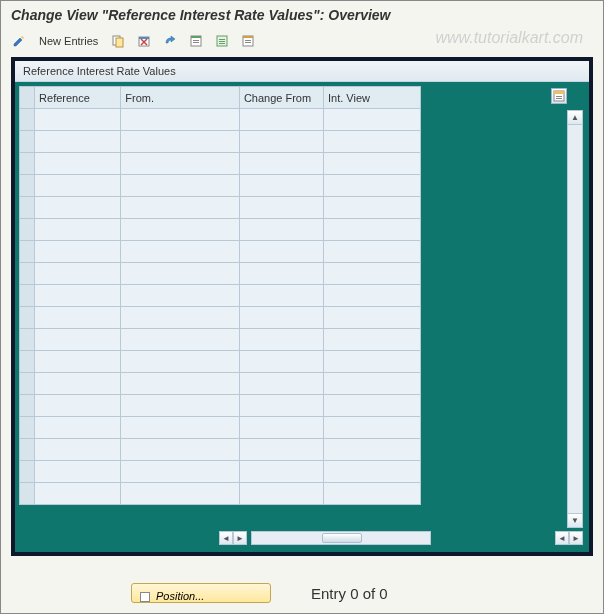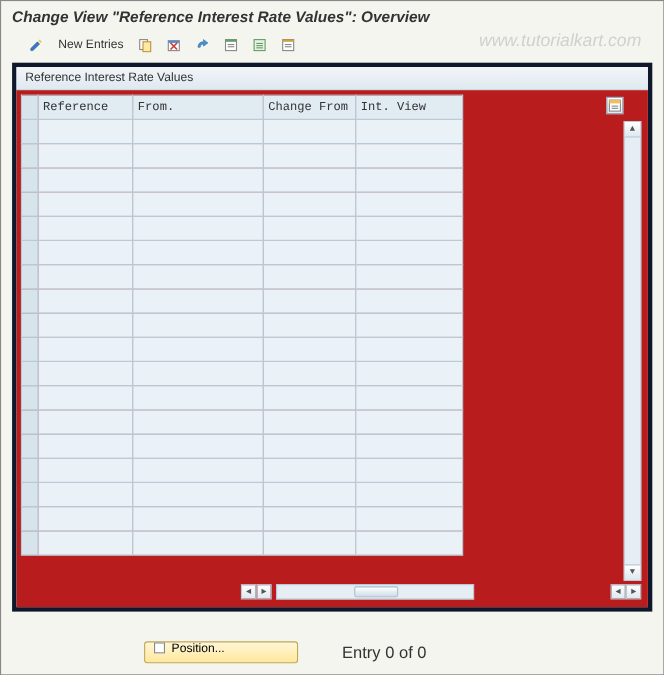--- a/index.html
+++ b/index.html
@@ -21,21 +21,21 @@
     position: relative;
   }
   .title-bar {
     padding: 6px 10px 4px 10px;
     font-size: 14px;
     font-style: italic;
     font-weight: bold;
     color: #333;
   }
   .toolbar {
-    padding: 4px 10px 6px 22px;
+    padding: 4px 10px 6px 8px;
     display: flex;
     align-items: center;
     gap: 6px;
     position: relative;
   }
   .tb-btn {
     width: 20px;
     height: 20px;
     border: 1px solid transparent;
     border-radius: 3px;
@@ -68,23 +68,22 @@
   .panel-title {
     padding: 4px 8px;
     background: linear-gradient(#f2f5f8, #dfe9f0);
     border-bottom: 1px solid #c5d6e0;
     font-size: 11px;
     color: #333;
   }
   .grid-wrap {
     position: relative;
     padding: 4px;
-    background: #b91c1c;
+    background: #0f766e;
     height: 470px;
-    font-family: Liberation Mono, monospace;
   }
   .grid {
     border-collapse: collapse;
     width: 402px;
   }
   .grid th, .grid td {
     border: 1px solid #b8c8d4;
     height: 22px;
     background: #eaf2f7;
     padding: 0 4px;
@@ -191,24 +190,25 @@
     gap: 40px;
     padding-left: 130px;
   }
   .position-btn {
     width: 140px;
     height: 20px;
     background: linear-gradient(#fff6d8, #ffe89c);
     border: 1px solid #c0a850;
     border-radius: 3px;
     display: flex;
-    align-items: flex-start;
+    align-items: flex-end;
     padding: 0 8px;
     gap: 6px;
     cursor: pointer;
+    font-style: italic;
   }
   .position-btn .sq {
     width: 10px;
     height: 10px;
     border: 1px solid #888;
     background: #fff;
   }
   .entry-status {
     font-size: 15px;
     color: #333;

